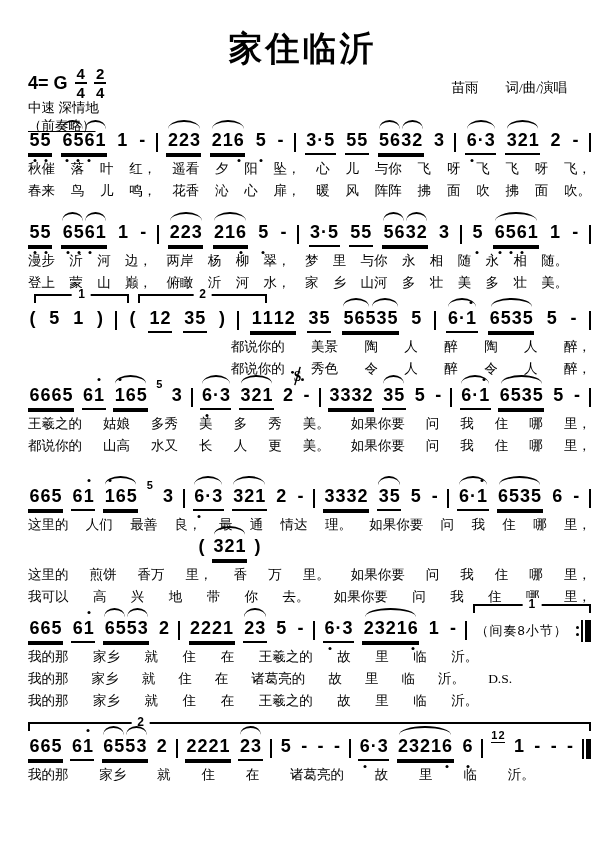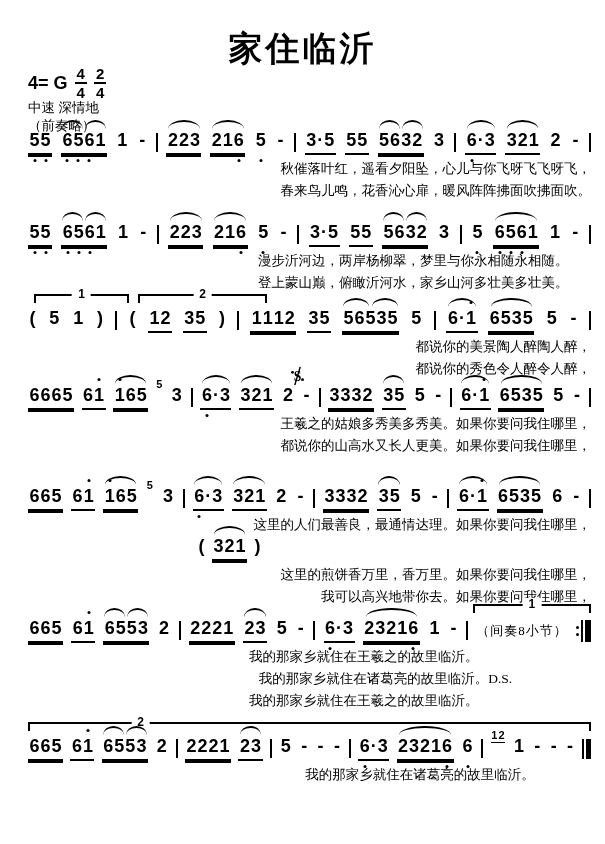--- a/index.html
+++ b/index.html
@@ -6,50 +6,50 @@
   .page{position:relative;width:605px;height:844px;margin:0 auto;background:#ffffff;color:#000;
         font-family:"Liberation Sans",sans-serif;overflow:hidden;}
   .title{position:absolute;top:26px;left:0;width:100%;text-align:center;
          font-size:34px;font-weight:bold;letter-spacing:3px;}
   .meta-left{position:absolute;left:28px;top:66px;display:flex;align-items:center;gap:7px;
              font-size:18px;font-weight:bold;}
   .fr{display:inline-block;text-align:center;font-size:15px;line-height:1.0;font-weight:bold;}
   .fr .n{display:block;border-bottom:2px solid #000;padding:0 2px 1px;}
   .fr .d{display:block;padding-top:1px;}
   .tempo{position:absolute;left:28px;top:99px;font-family:"Liberation Serif",serif;font-size:13.5px;}
-  .prelude{position:absolute;left:28px;top:117px;font-family:"Liberation Serif",serif;font-size:13.5px;}
+  .prelude{position:absolute;left:28px;top:117px;font-family:"Liberation Serif",serif;font-size:13.5px;text-decoration:underline;}
   .credit{position:absolute;right:38px;top:79px;font-family:"Liberation Serif",serif;font-size:13.5px;}
   .sys{position:absolute;left:28px;width:563px;}
   .notes-row{display:flex;justify-content:space-between;align-items:flex-start;
              font-size:18px;font-weight:bold;min-height:24px;}
   .note-group{position:relative;display:inline-block;padding:0 1px 2px;white-space:nowrap;}
   .note-group .ch{position:relative;display:inline-block;margin:0 0.5px;}
   .u1,.u2{border-bottom:2px solid #000;}
   .u2::after{content:"";position:absolute;left:0;right:0;bottom:-4px;border-top:2px solid #000;}
   .ch.dl::after{content:"";position:absolute;left:50%;transform:translateX(-50%);bottom:-11px;
                 width:3px;height:3px;border-radius:50%;background:#000;}
   .ch.dh::before{content:"";position:absolute;left:50%;transform:translateX(-50%);top:-7px;
                  width:3px;height:3px;border-radius:50%;background:#000;}
   .slur{position:absolute;top:-10px;height:7px;border-top:2px solid #000;
         border-radius:50% 50% 0 0 / 100% 100% 0 0;}
   .grace{font-size:11px;position:relative;top:-7px;padding:0 0 1px;}
   .grace.u1{border-bottom:1.5px solid #000;}
   .dash{letter-spacing:0;}
   .bar{display:inline-block;width:2px;height:19px;background:#000;align-self:center;}
-  .smalltext{font-family:Liberation Serif, serif;font-size:13px;font-weight:normal;
+  .smalltext{font-family:Liberation Sans, sans-serif;font-size:13px;font-weight:normal;
              letter-spacing:1px;align-self:center;}
   .repeat{display:inline-flex;align-items:center;gap:2px;align-self:center;}
   .repeat .rdots{display:inline-flex;flex-direction:column;gap:4px;}
   .repeat .rdots i{width:3px;height:3px;border-radius:50%;background:#000;}
   .repeat .thin{width:2px;height:22px;background:#000;}
   .repeat .thick{width:6px;height:22px;background:#000;}
   .finalbar{display:inline-flex;align-items:center;gap:2px;align-self:center;}
   .finalbar .thin{width:2px;height:20px;background:#000;}
   .finalbar .thick{width:5px;height:20px;background:#000;}
-  .lyric-row{display:flex;justify-content:flex-end;margin-top:5px;
+  .lyric-row{display:flex;justify-content:space-between;margin-top:5px;
              font-family:"Liberation Serif",serif;font-size:13.5px;line-height:17px;}
   .extra-row{margin-top:3px;}
   .volta{position:absolute;top:0;height:8px;border-top:2px solid #000;}
   .volta::before,.volta::after{content:"";position:absolute;top:-2px;width:2px;height:9px;background:#000;}
   .volta::before{left:0;} .volta::after{right:0;}
   .volta .vlabel{position:absolute;top:-8px;transform:translateX(-50%);background:#fff;
                  padding:0 6px;font-size:12px;font-weight:bold;line-height:1.1;}
   .segno{position:absolute;top:-2px;}
   .has-volta .notes-row{padding-top:14px;}
   .has-segno .notes-row{padding-top:17px;}
@@ -67,20 +67,21 @@
       <span class="d">4</span>
     </span>
     <span class="fr">
       <span class="n">2</span>
       <span class="d">4</span>
     </span>
   </div>
 
   <div class="tempo">中速 深情地</div>
   <div class="prelude">（前奏略）</div>
+  <div class="credit">苗雨　　词/曲/演唱</div>
 
   <section class="sys" style="top:130px">
       <div class="notes-row">
         <span class="note-group u2"><span class="ch dl">5</span><span class="ch dl">5</span></span>
         <span class="note-group u2"><span class="ch dl">6</span><span class="ch dl">5</span><span class="ch dl">6</span><span class="ch">1</span><i class="slur" style="left: 2%; width: 46%;"></i><i class="slur" style="left: 52%; width: 46%;"></i></span>
         <span class="note-group"><span class="ch">1</span></span>
         <span class="note-group dash"><span class="ch">-</span></span>
         <span class="bar"></span>
         <span class="note-group u2"><span class="ch">2</span><span class="ch">2</span><span class="ch">3</span><i class="slur" style="left: 5%; width: 90%;"></i></span>
         <span class="note-group u2"><span class="ch">2</span><span class="ch">1</span><span class="ch dl">6</span><i class="slur" style="left: 5%; width: 90%;"></i></span>

